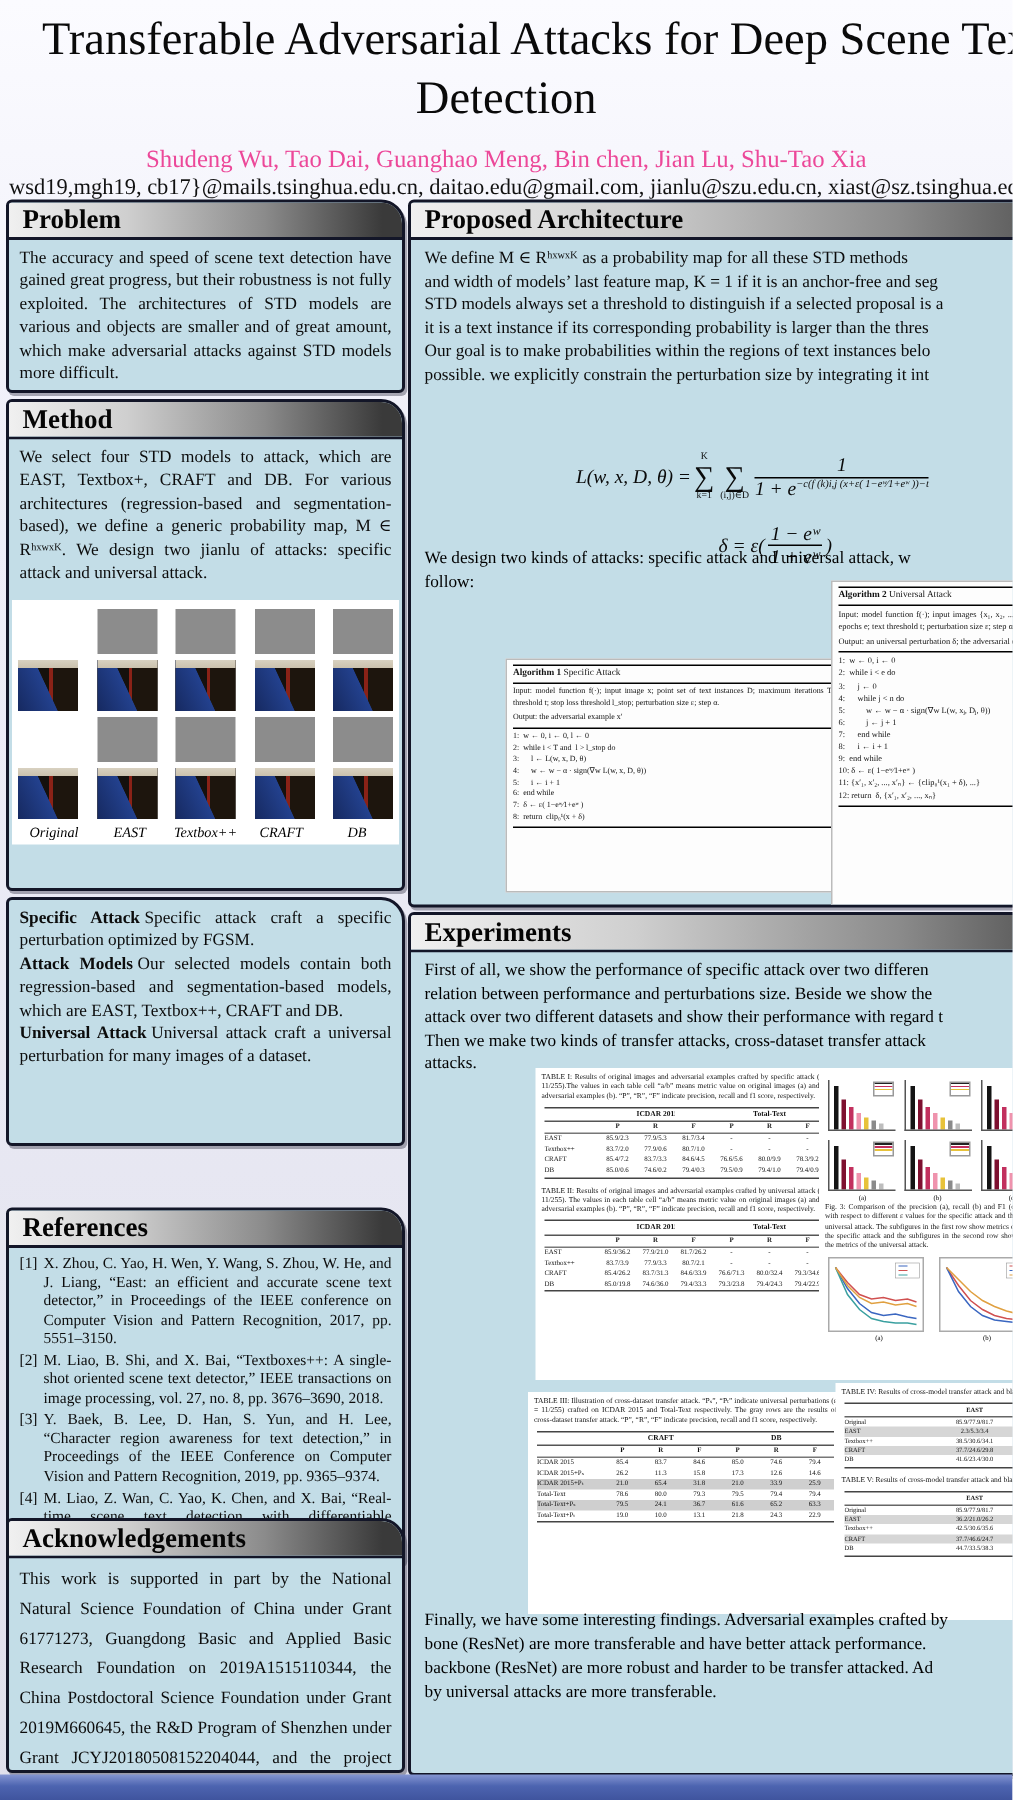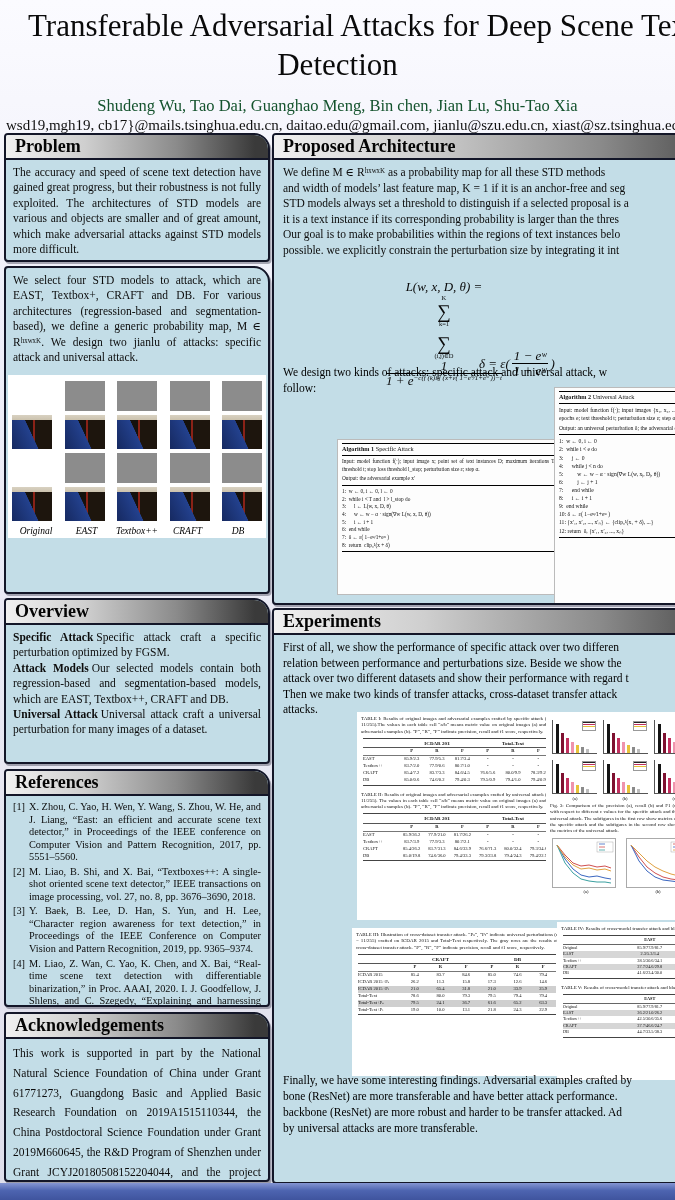--- a/index.html
+++ b/index.html
@@ -3,34 +3,34 @@
 <meta charset="utf-8">
 <style>
   html,body{margin:0;padding:0;}
   body{width:675px;height:1200px;overflow:hidden;position:relative;
        font-family:"Liberation Serif","DejaVu Serif",serif;
        background:linear-gradient(180deg,#fbfbff 0%,#efeff9 25%,#e6e6f1 70%,#dfdfeb 100%);}
   .abs{position:absolute;}
   
   #title1{top:8px;left:28px;white-space:nowrap;font-size:31px;color:#0a0a0a;}
   #title2{top:47px;left:0;width:675px;text-align:center;font-size:31px;color:#0a0a0a;}
-  #authors{top:96px;left:0;width:675px;text-align:center;font-size:16.5px;color:#14532d;}
+  #authors{top:96px;left:0;width:675px;text-align:center;font-size:16.5px;color:#ec4899;}
   #emails{top:117px;left:6px;white-space:nowrap;font-size:15px;color:#111;}
   
   .box{position:absolute;background:#c3dde7;border:2.5px solid #131628;
        border-radius:4px 16px 4px 4px;box-shadow:1.5px 2px 0 rgba(25,25,45,.35);overflow:hidden;}
   .box-hd{height:23px;line-height:23px;padding:0 9px;font-weight:bold;font-size:18px;color:#050505;
        background:linear-gradient(90deg,#f0f0f0 0%,#cfcfcf 30%,#8b8b8b 65%,#3a3a3a 95%);
        border-bottom:2px solid #131628;border-radius:0 13px 0 0;}
   .box-bd{padding:5px 7px;font-size:11.5px;line-height:1.34;color:#0c0c0c;text-align:justify;}
   
   #box-problem{left:4px;top:133px;width:262px;height:125px;}
   #box-method{left:4px;top:266px;width:262px;height:324px;}
   #box-overview{left:4px;top:598px;width:262px;height:162px;}
-  #box-references{left:4px;top:769px;width:262px;height:234px;}
+  #box-references{left:4px;top:805px;width:262px;height:234px;}
   #box-ack{left:4px;top:1012px;width:262px;height:166px;}
   
   #box-arch{left:272px;top:133px;width:500px;height:468px;}
   #box-exp{left:272px;top:608px;width:500px;height:572px;}
   
   #method-fig{margin:5px 2px 0 2px;background:#fff;padding:6px 4px 2px 4px;}
   .mrow{display:flex;justify-content:space-between;margin-bottom:4px;}
   .mcell{width:40px;height:30px;}
   .mcell.ph{height:34px;}
   .gray-sq{background:#8c8c8c;}
@@ -47,21 +47,21 @@
   #box-references .box-bd{font-size:10.3px;line-height:1.22;}
   .ref{display:flex;margin-bottom:2px;}
   .ref .rn{flex:0 0 16px;}
   .ref .rt{flex:1;text-align:justify;}
   
   #box-ack .box-bd{line-height:1.72;}
   
   .tline{white-space:nowrap;overflow:hidden;}
   #arch-lines{padding:5px 0 0 9px;font-size:11.5px;line-height:1.35;color:#0c0c0c;}
   .eq{position:absolute;font-size:13px;font-style:italic;color:#0a0a0a;display:flex;align-items:center;}
-  #eq1{left:110px;top:144px;flex-direction:column;}
+  #eq1{left:110px;top:167px;}
   #eq2{left:205px;top:198px;margin-top:16px;}
   .sum{display:inline-flex;flex-direction:column;align-items:center;line-height:1;margin:0 2px;}
   .sum .lim{font-size:6.5px;font-style:normal;}
   .sum .sig{font-size:19px;font-style:normal;}
   .frac{display:inline-flex;flex-direction:column;text-align:center;line-height:1.1;vertical-align:middle;margin:0 2px;}
   .frac .num{border-bottom:0.8px solid #000;padding:0 2px;}
   sup.exp{font-size:7px;}
   #attack-lines{position:absolute;left:9px;top:230px;font-size:11.5px;line-height:1.35;width:490px;}
   
   .algo{position:absolute;background:#fdfdfd;border:0.5px solid #bbb;
@@ -127,20 +127,21 @@
 <div class="abs" id="title2">Detection</div>
 <div class="abs" id="authors">Shudeng Wu, Tao Dai, Guanghao Meng, Bin chen, Jian Lu, Shu-Tao Xia</div>
 <div class="abs" id="emails">wsd19,mgh19, cb17}@mails.tsinghua.edu.cn, daitao.edu@gmail.com, jianlu@szu.edu.cn, xiast@sz.tsinghua.edu.cn</div>
 
 <div class="box" id="box-problem">
   <div class="box-hd">Problem</div>
   <div class="box-bd">The accuracy and speed of scene text detection have gained great progress, but their robustness is not fully exploited. The architectures of STD models are various and objects are smaller and of great amount, which make adversarial attacks against STD models more difficult.</div>
 </div>
 
 <div class="box" id="box-method">
+  <div class="box-hd">Method</div>
   <div class="box-bd">We select four STD models to attack, which are EAST, Textbox+, CRAFT and DB. For various architectures (regression-based and segmentation-based), we define a generic probability map, M ∈ Rʰˣʷˣᴷ. We design two jianlu of attacks: specific attack and universal attack.</div>
   <div id="method-fig">
     <div class="mrow">
       <div class="mcell"></div>
       <div class="mcell gray-sq"></div>
       <div class="mcell gray-sq"></div>
       <div class="mcell gray-sq"></div>
       <div class="mcell gray-sq"></div>
     </div>
     <div class="mrow">
@@ -169,36 +170,35 @@
     <span>Original</span>
         <span>EAST</span>
         <span>Textbox++</span>
         <span>CRAFT</span>
         <span>DB</span>
       </div>
   </div>
 </div>
 
 <div class="box" id="box-overview">
-  <div class="box-hd">Overview</div>
   <div class="box-bd">
 
   <div class="ov-item"><b>Specific Attack</b><span>Specific attack craft a specific perturbation optimized by FGSM.</span></div>
       <div class="ov-item"><b>Attack Models</b><span>Our selected models contain both regression-based and segmentation-based models, which are EAST, Textbox++, CRAFT and DB.</span></div>
       <div class="ov-item"><b>Universal Attack</b><span>Universal attack craft a universal perturbation for many images of a dataset.</span></div>
     </div>
 </div>
 
 <div class="box" id="box-references">
   <div class="box-hd">References</div>
   <div class="box-bd">
 
   <div class="ref">
         <span class="rn">[1]</span>
-        <span class="rt">X. Zhou, C. Yao, H. Wen, Y. Wang, S. Zhou, W. He, and J. Liang, “East: an efficient and accurate scene text detector,” in Proceedings of the IEEE conference on Computer Vision and Pattern Recognition, 2017, pp. 5551–5560.</span>
+        <span class="rt">X. Zhou, C. Yao, H. Wen, Y. Wang, S. Zhou, W. He, and J. Liang, “East: an efficient and accurate scene text detector,” in Proceedings of the IEEE conference on Computer Vision and Pattern Recognition, 2017, pp. 5551–3150.</span>
       </div>
       <div class="ref">
         <span class="rn">[2]</span>
         <span class="rt">M. Liao, B. Shi, and X. Bai, “Textboxes++: A single-shot oriented scene text detector,” IEEE transactions on image processing, vol. 27, no. 8, pp. 3676–3690, 2018.</span>
       </div>
       <div class="ref">
         <span class="rn">[3]</span>
         <span class="rt">Y. Baek, B. Lee, D. Han, S. Yun, and H. Lee, “Character region awareness for text detection,” in Proceedings of the IEEE Conference on Computer Vision and Pattern Recognition, 2019, pp. 9365–9374.</span>
       </div>
       <div class="ref">

